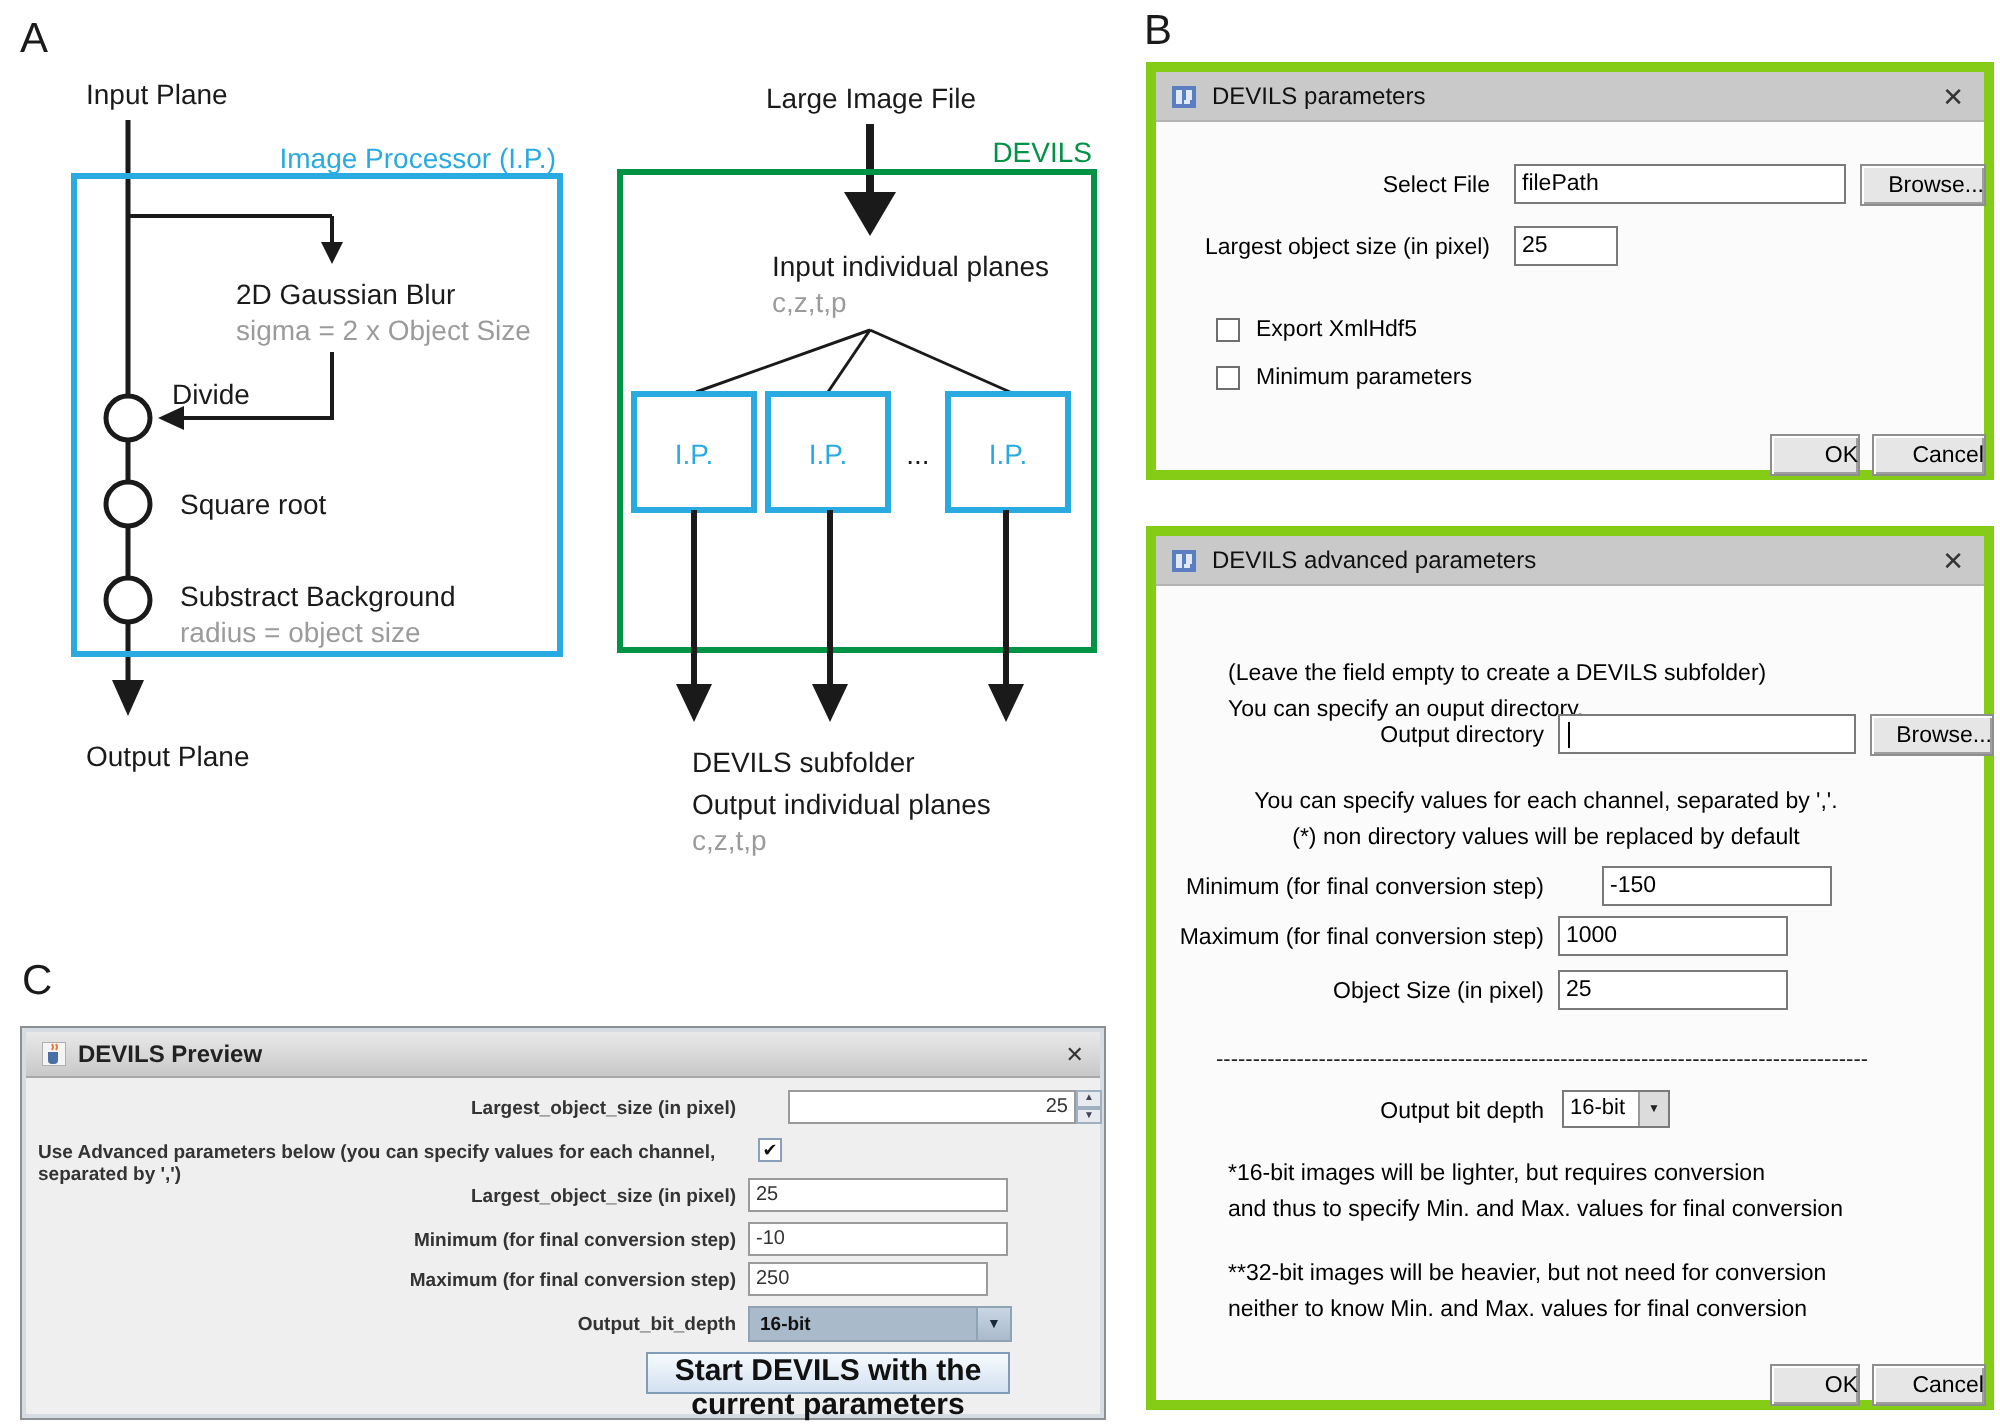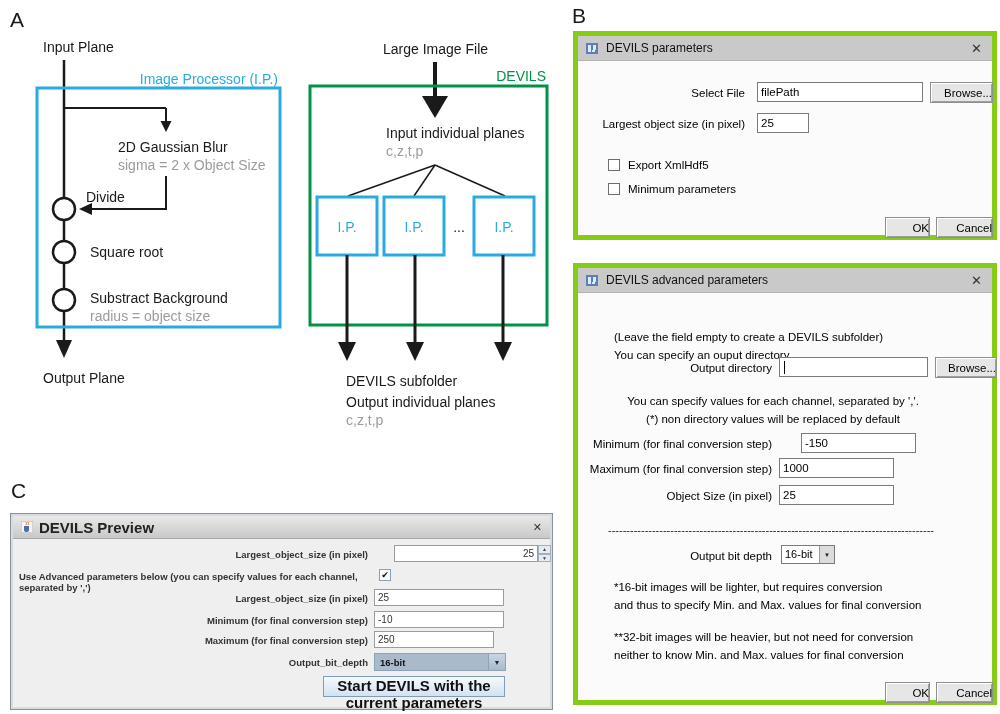--- a/index.html
+++ b/index.html
@@ -37,21 +37,21 @@
   .wcombo .btn { width:15px; background:#dcdcdc; border-left:1px solid #9a9a9a; font-size:6px;
                  color:#222; display:flex; align-items:center; justify-content:center; }
   .caret { position:absolute; left:4px; top:3px; width:1px; height:13px; background:#000; }
 
   
   .jdlg { position:absolute; background:#efefef; border:1px solid #8b9095;
           box-shadow: inset 0 0 0 2px #d7dce2; }
   .jtitle { position:absolute; left:2px; top:2px; right:2px; height:23px;
             background:linear-gradient(#e9e9e9,#c8c8c8); border-bottom:1px solid #a8a8a8;
             display:flex; align-items:center; padding:0 8px; gap:6px; }
-  .jtitle .ttext { font-size:15px; font-weight:bold; color:#222; flex:1; }
+  .jtitle .ttext { font-size:12px; font-weight:bold; color:#222; flex:1; }
   .jclose { font-size:11px; color:#333; }
   .jlabel { position:absolute; font-size:9.5px; font-weight:bold; color:#333; text-align:right; }
   .jlabel.l { text-align:left; }
   .jinput { position:absolute; height:17px; border:1px solid #9b9b9b; background:#fff;
             font-size:10px; padding:0 3px; font-family:inherit; color:#333; }
   .jspin { position:absolute; width:13px; display:flex; flex-direction:column; }
   .jspin span { height:9px; background:#e7ebf0; border:1px solid #9fb0c0; font-size:5px;
                 display:flex; align-items:center; justify-content:center; color:#445; }
   .jcheck { position:absolute; width:12px; height:12px; border:1px solid #8aa0b8; background:#fff;
             font-size:9px; line-height:11px; text-align:center; color:#111; }

